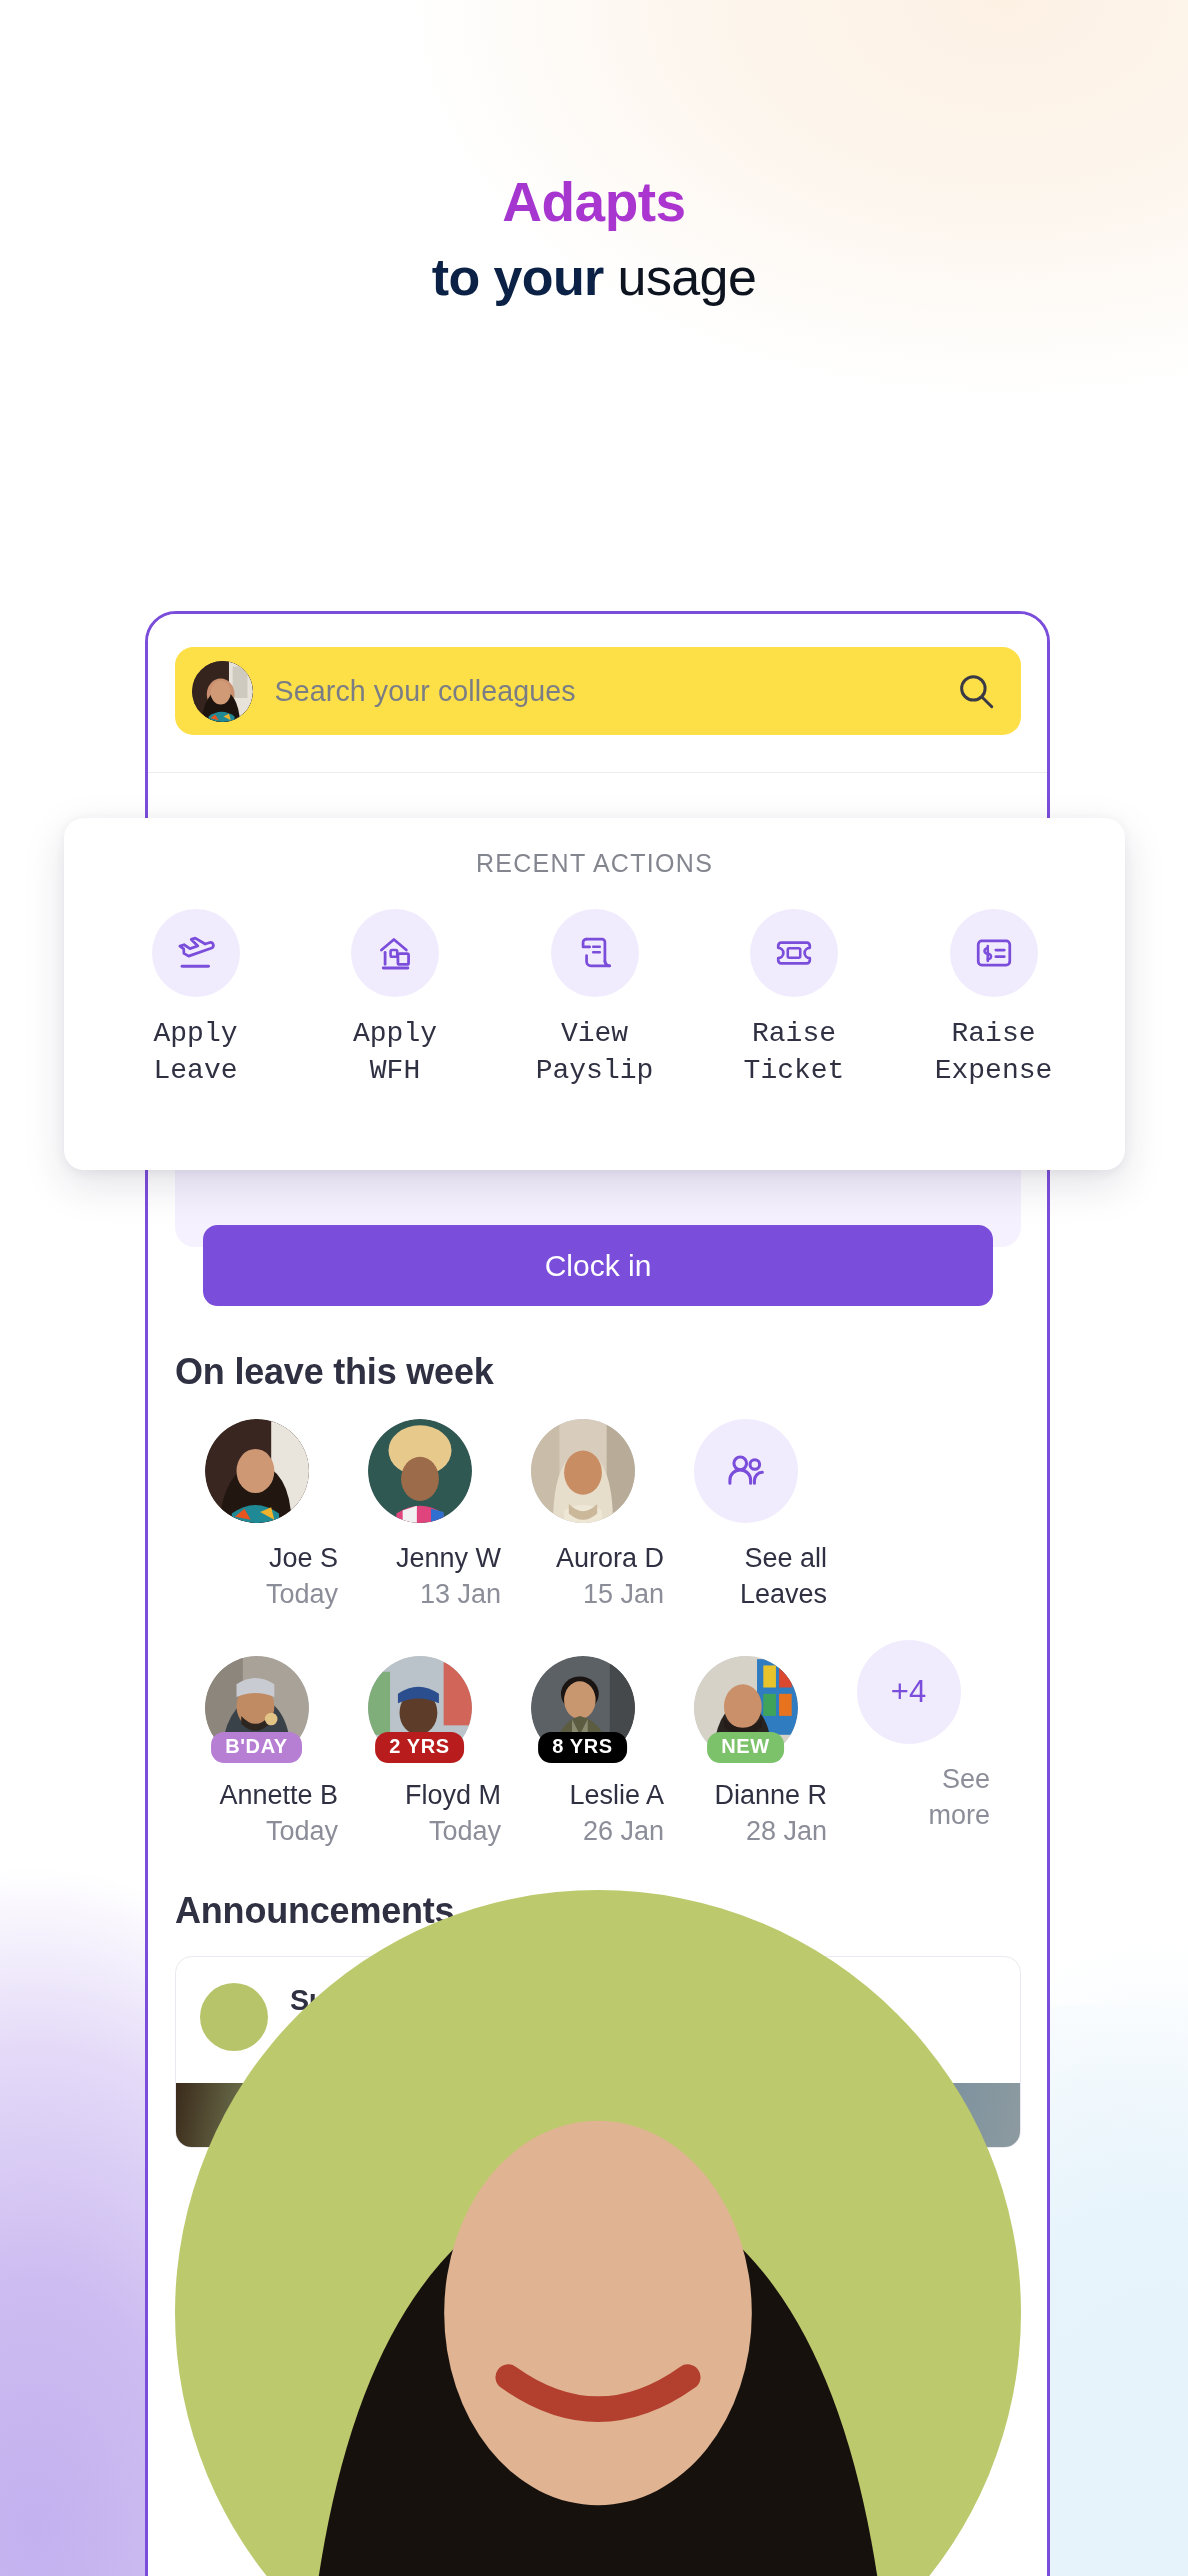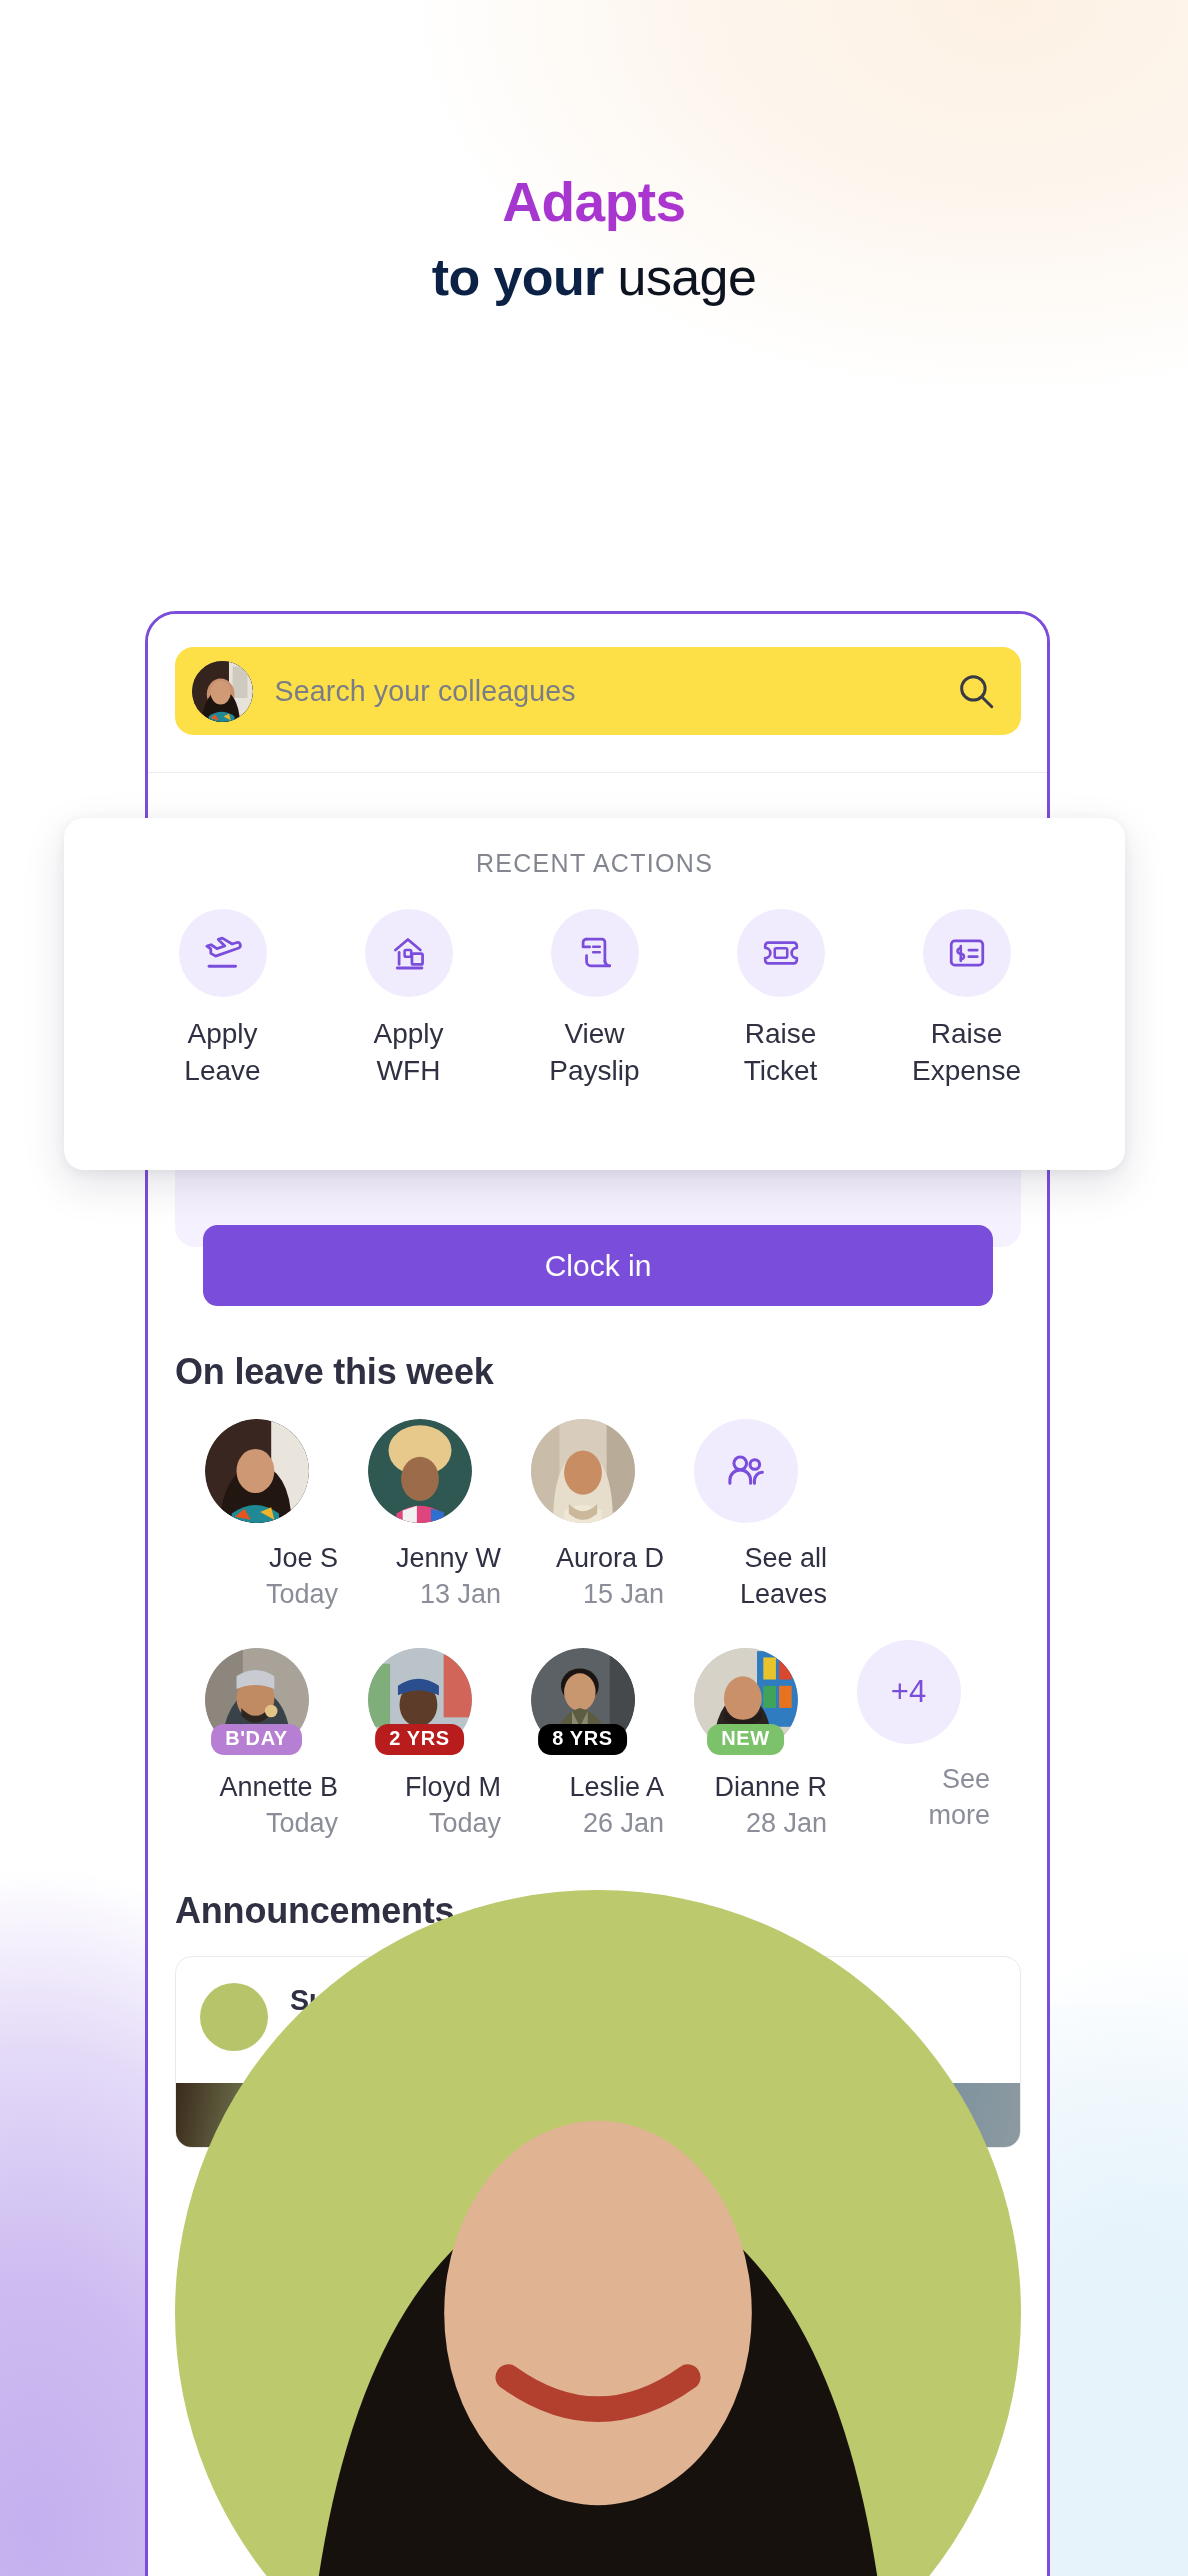--- a/index.html
+++ b/index.html
@@ -124,21 +124,21 @@
   .seemore-txt { font-size:27px; color:#8b8d98; line-height:1.35; margin-top:16.6px; }
 
   
   .wperson .pav { position:relative; }
   .badge {
     position:absolute; left:50%; transform:translateX(-50%);
     bottom:-2.8px; padding:4.6px 14.7px 5.5px; border-radius:13px;
     font-size:20px; font-weight:700; color:#fff; letter-spacing:0.6px;
     white-space:nowrap; line-height:1.05;
   }
-  .badge-wrap { position:relative; width:104px; margin:8px auto; }
+  .badge-wrap { position:relative; width:104px; margin:16px auto; }
 
   
   .ann-card {
     margin-top:24px; border:0.9px solid #e9e9ef; border-radius:16.6px;
     background:#fff; padding:26px 24px 0 24px; overflow:hidden;
   }
   .ann-head { display:flex; align-items:flex-start; }
   .ann-av { width:68px; height:68px; border-radius:50%; flex:none; overflow:hidden; background:#b8c46a; }
   .ann-meta { margin-left:22px; }
   .ann-line { font-size:28.6px; line-height:1.25; }
@@ -154,21 +154,21 @@
   #recent {
     position:absolute; z-index:20;
     left:64px; top:818px; width:1061px; height:352px;
     background:#fff; border-radius:20px;
     box-shadow:0 14.7px 42px rgba(40,30,70,0.13), 0 2.8px 11px rgba(40,30,70,0.06);
     padding-top:31px;
   }
   .ra-title {
     text-align:center; font-size:25px; color:#83858f; letter-spacing:1.3px;
   }
-  .ra-row { display:flex; justify-content:space-between; padding:31px 85px 0; }
+  .ra-row { display:flex; justify-content:space-between; padding:31px 58px 0;font-family:Liberation Mono, monospace; }
   .ra-item { width:147px; text-align:center; }
   .ra-circ {
     width:88px; height:88px; border-radius:50%; background:#f1ecfd;
     margin:0 auto; display:flex; align-items:center; justify-content:center;
   }
   .ra-label { font-size:28px; color:#2f3042; line-height:1.33; margin-top:17.5px; }
 
   
   .ph { position:absolute; inset:0; }
 </style>

